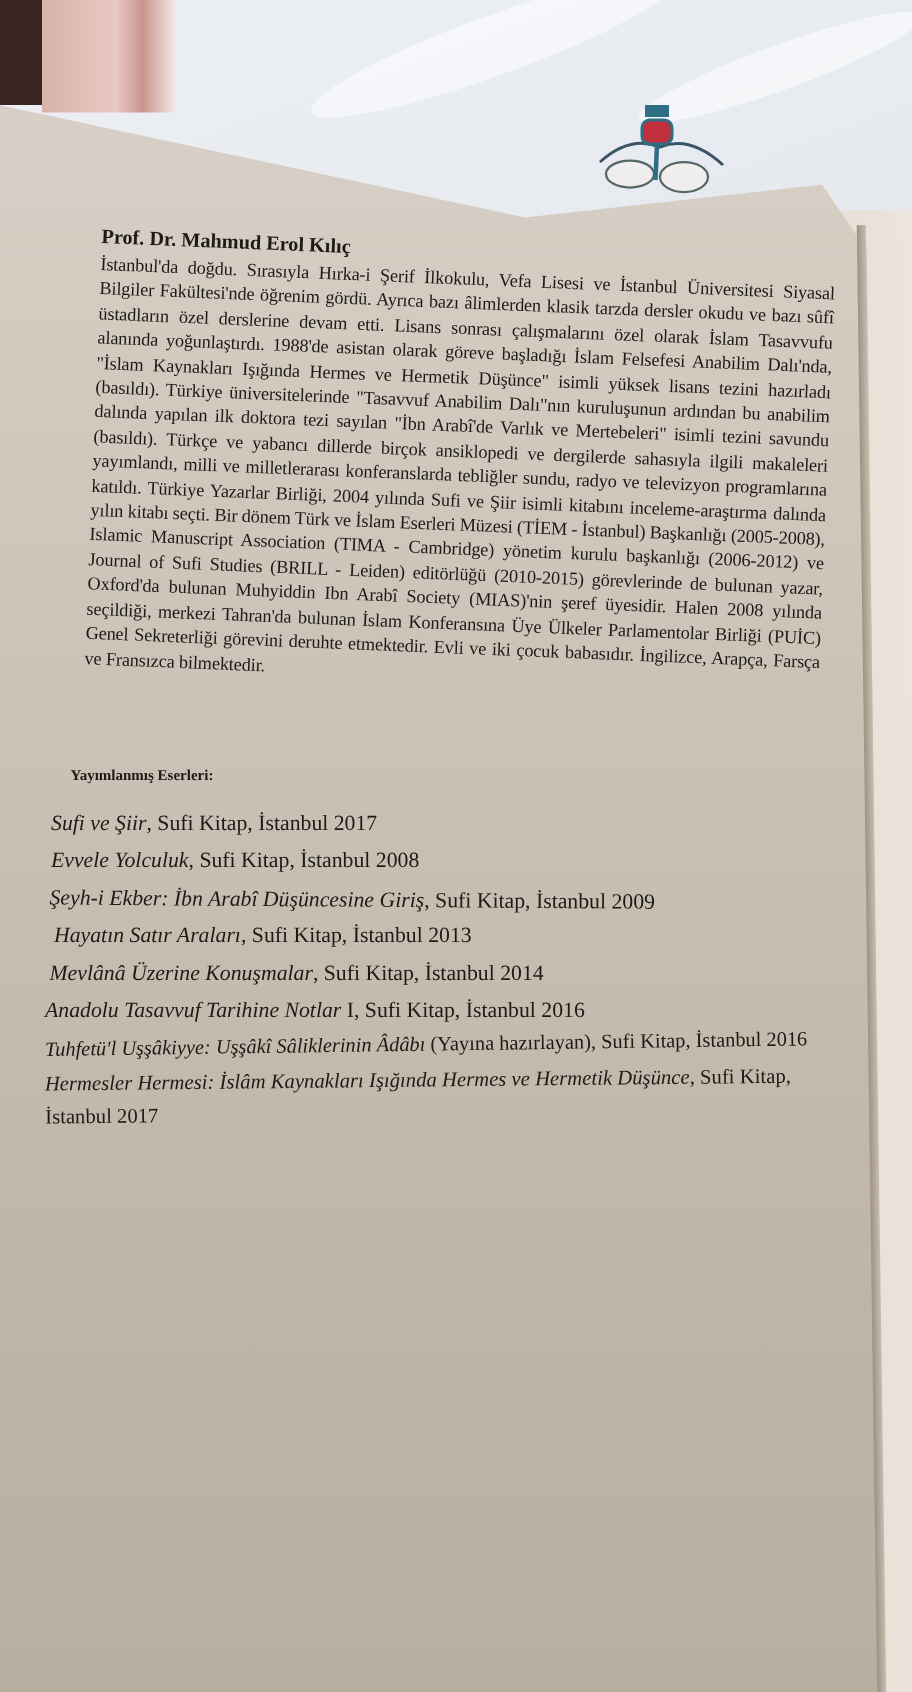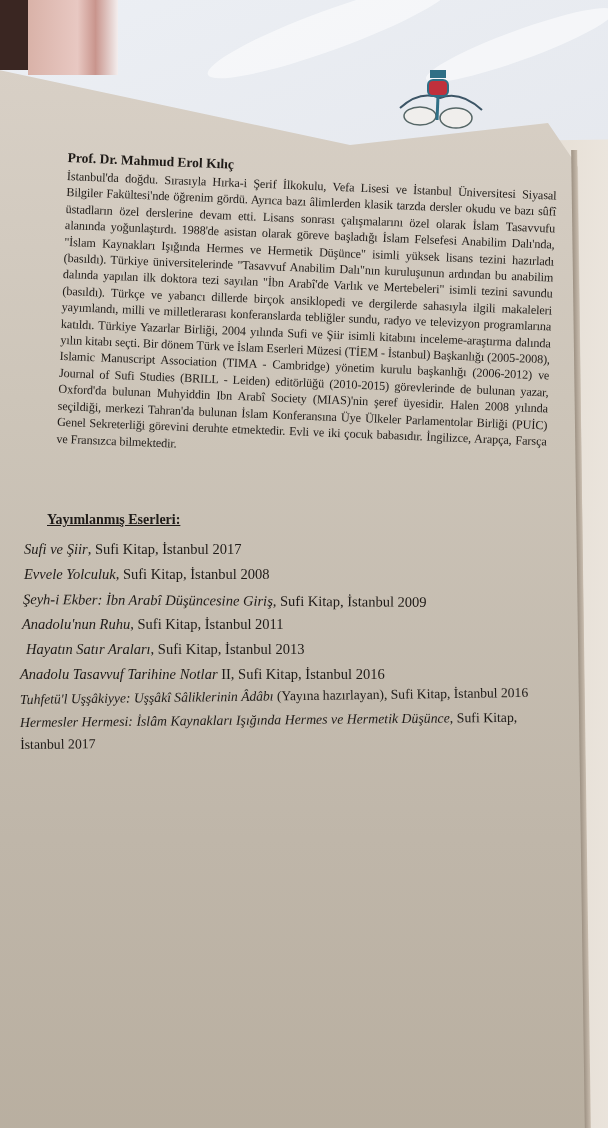--- a/index.html
+++ b/index.html
@@ -53,24 +53,24 @@
     }
     .author {
       font-weight: bold; font-size: 13.5px; margin: 0 0 2px 0;
     }
     .bio-text {
       font-size: 12.2px; line-height: 16.4px; text-align: justify; margin: 0;
       letter-spacing: -0.1px;
     }
     .works-title {
       position: absolute; left: 47px; top: 512px;
-      font-weight: bold; font-size: 14px; color: #1e1a17; text-decoration: underline;
+      font-weight: bold; font-size: 10px; color: #1e1a17;
     }
     .works {
-      position: absolute; left: 20px; top: 537px; width: 530px;
+      position: absolute; left: 30px; top: 537px; width: 530px;
       list-style: none; margin: 0; padding: 0;
       font-size: 14.5px; color: #1e1a17;
     }
     .works li {
       height: 25px; line-height: 25px; white-space: nowrap;
       transform-origin: left center;
     }
     .works li i { font-style: italic; }
     .works .wrap { white-space: normal; line-height: 22px; height: auto; width: 520px; }
   </style>
@@ -101,18 +101,18 @@
     <p class="bio-text">İstanbul'da doğdu. Sırasıyla Hırka-i Şerif İlkokulu, Vefa Lisesi ve İstanbul Üniversitesi Siyasal Bilgiler Fakültesi'nde öğrenim gördü. Ayrıca bazı âlimlerden klasik tarzda dersler okudu ve bazı sûfî üstadların özel derslerine devam etti. Lisans sonrası çalışmalarını özel olarak İslam Tasavvufu alanında yoğunlaştırdı. 1988'de asistan olarak göreve başladığı İslam Felsefesi Anabilim Dalı'nda, "İslam Kaynakları Işığında Hermes ve Hermetik Düşünce" isimli yüksek lisans tezini hazırladı (basıldı). Türkiye üniversitelerinde "Tasavvuf Anabilim Dalı"nın kuruluşunun ardından bu anabilim dalında yapılan ilk doktora tezi sayılan "İbn Arabî'de Varlık ve Mertebeleri" isimli tezini savundu (basıldı). Türkçe ve yabancı dillerde birçok ansiklopedi ve dergilerde sahasıyla ilgili makaleleri yayımlandı, milli ve milletlerarası konferanslarda tebliğler sundu, radyo ve televizyon programlarına katıldı. Türkiye Yazarlar Birliği, 2004 yılında Sufi ve Şiir isimli kitabını inceleme-araştırma dalında yılın kitabı seçti. Bir dönem Türk ve İslam Eserleri Müzesi (TİEM - İstanbul) Başkanlığı (2005-2008), Islamic Manuscript Association (TIMA - Cambridge) yönetim kurulu başkanlığı (2006-2012) ve Journal of Sufi Studies (BRILL - Leiden) editörlüğü (2010-2015) görevlerinde de bulunan yazar, Oxford'da bulunan Muhyiddin Ibn Arabî Society (MIAS)'nin şeref üyesidir. Halen 2008 yılında seçildiği, merkezi Tahran'da bulunan İslam Konferansına Üye Ülkeler Parlamentolar Birliği (PUİC) Genel Sekreterliği görevini deruhte etmektedir. Evli ve iki çocuk babasıdır. İngilizce, Arapça, Farsça ve Fransızca bilmektedir.</p>
   </div>
 </div>
 
 <div class="works-title">Yayımlanmış Eserleri:</div>
 
 <ul class="works">
   <li style="padding-left:4px"><i>Sufi ve Şiir</i><span>, Sufi Kitap, İstanbul 2017</span></li>
   <li style="padding-left:4px"><i>Evvele Yolculuk</i><span>, Sufi Kitap, İstanbul 2008</span></li>
   <li style="padding-left:3px;transform:rotate(0.4deg)"><i>Şeyh-i Ekber: İbn Arabî Düşüncesine Giriş</i><span>, Sufi Kitap, İstanbul 2009</span></li>
-  <li style="padding-left:2px"><i>Anadolu'nun Ruhu</i><span>, Sufi Kitap, İstanbul 2011</span></li>
   <li style="padding-left:6px"><i>Hayatın Satır Araları</i><span>, Sufi Kitap, İstanbul  2013</span></li>
-  <li style="padding-left:0"><i>Anadolu Tasavvuf Tarihine Notlar</i><span> II, Sufi Kitap, İstanbul 2016</span></li>
+  <li style="padding-left:3px"><i>Mevlânâ Üzerine Konuşmalar</i><span>, Sufi Kitap, İstanbul 2014</span></li>
+  <li style="padding-left:0"><i>Anadolu Tasavvuf Tarihine Notlar</i><span> I, Sufi Kitap, İstanbul 2016</span></li>
   <li style="padding-left:0;font-size:13.6px;transform:rotate(-0.8deg)"><i>Tuhfetü'l Uşşâkiyye: Uşşâkî Sâliklerinin Âdâbı</i><span> (Yayına hazırlayan), Sufi Kitap, İstanbul 2016</span></li>
   <li class="wrap" style="padding-left:0;font-size:13.8px;transform:rotate(-0.6deg)"><i>Hermesler Hermesi: İslâm Kaynakları Işığında Hermes ve Hermetik Düşünce</i><span>, Sufi Kitap, İstanbul 2017</span></li>
 </ul>
 
 </body></html>

